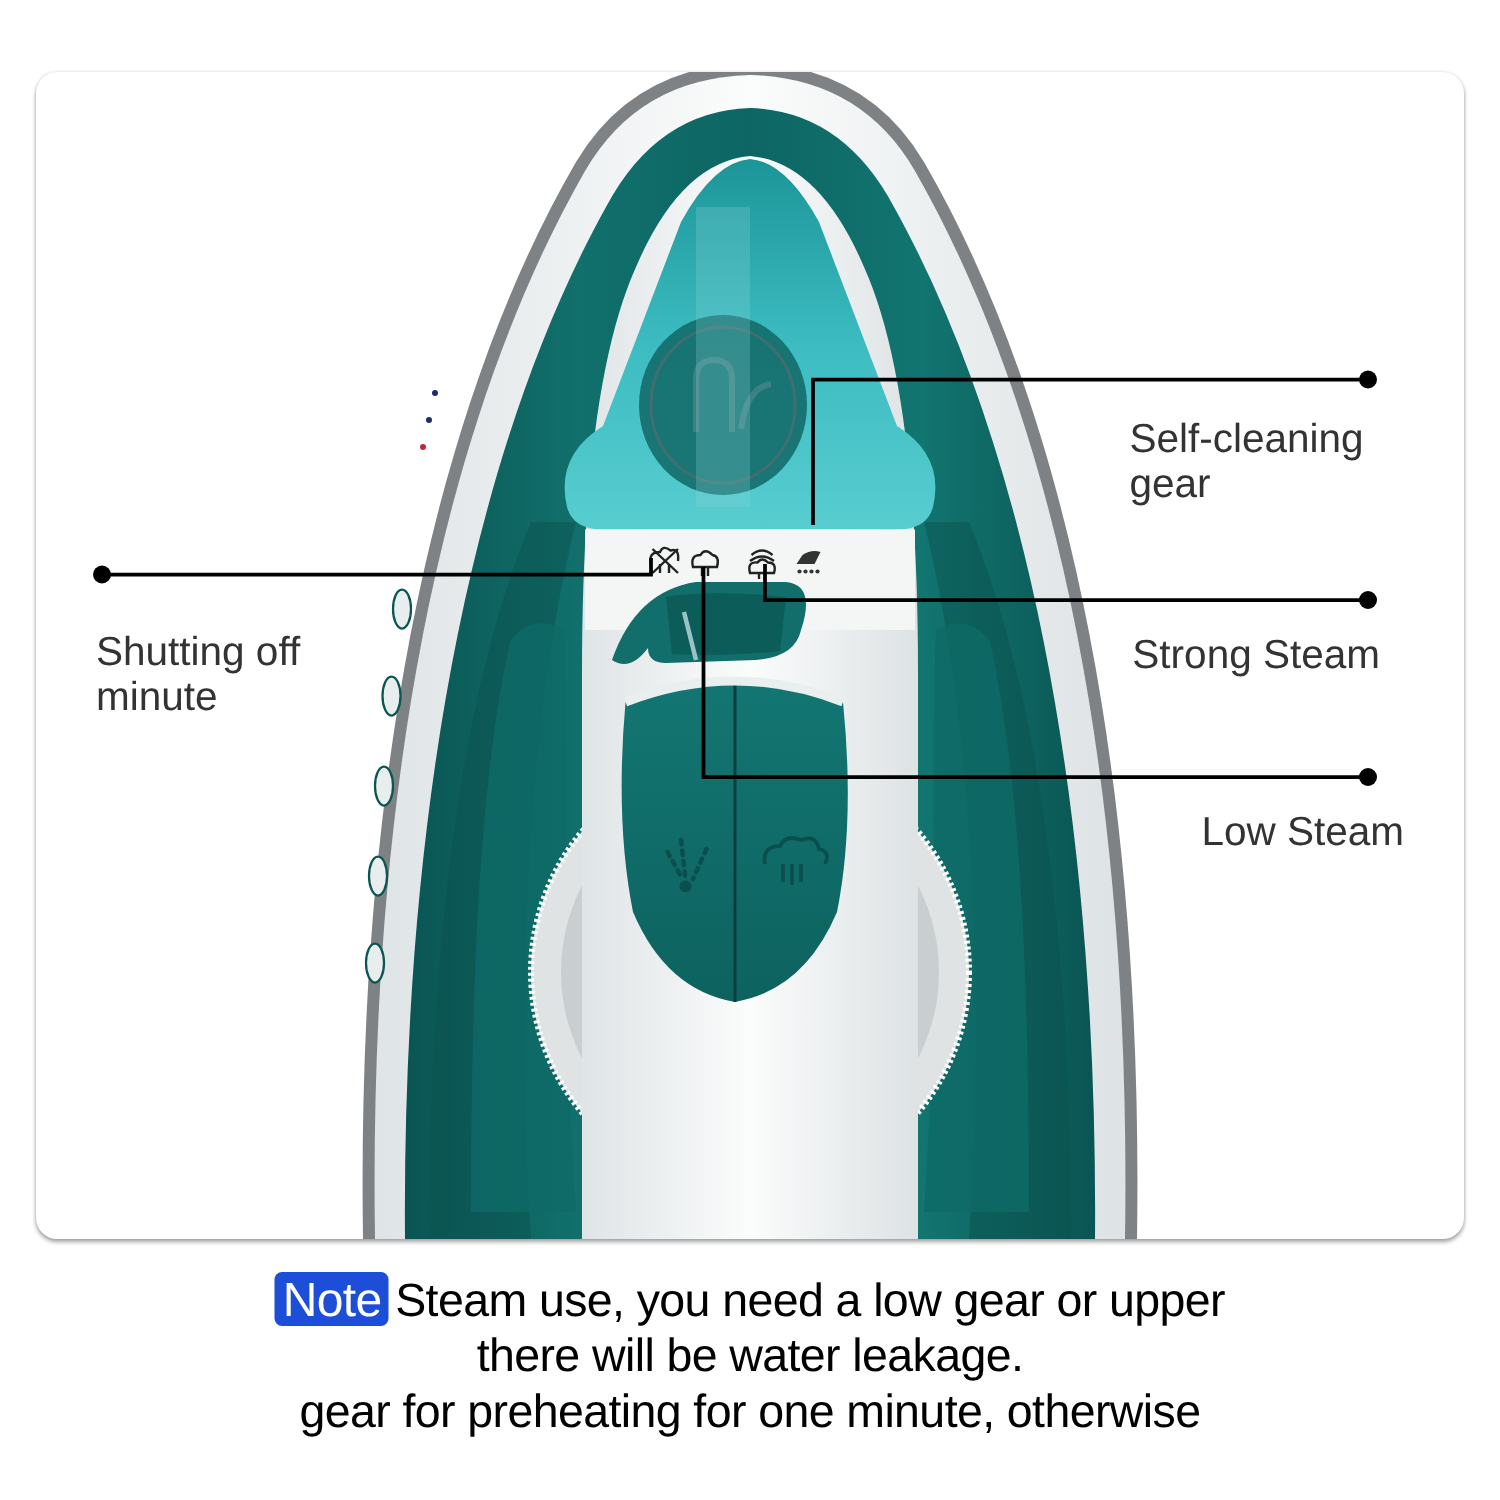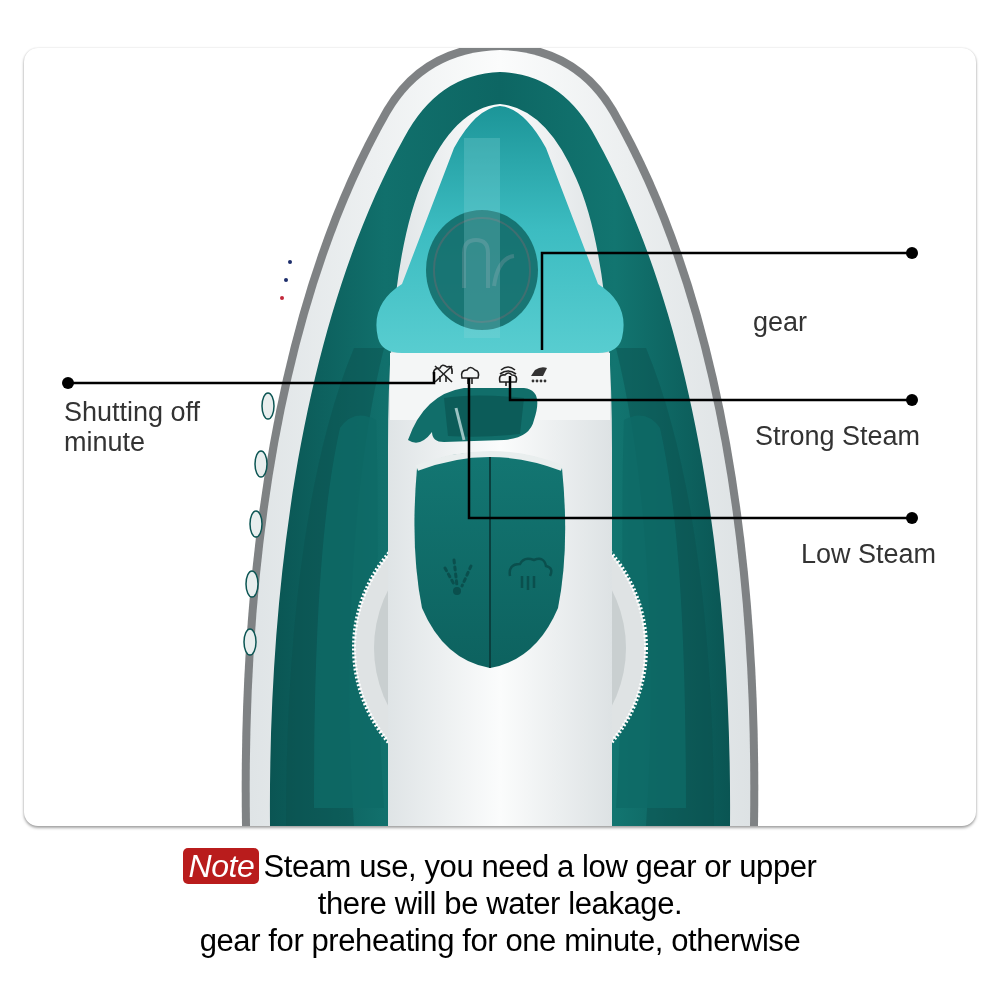--- a/index.html
+++ b/index.html
@@ -16,22 +16,22 @@
     position:absolute; color:#333333; font-size:27px; line-height:30px; font-family:"Liberation Sans", sans-serif;
     pointer-events:auto;
   }
   .label.right { text-align:center; }
   .note {
     position:absolute; left:0; top:848px; width:1000px; text-align:center;
     font-family:"Liberation Sans", sans-serif; font-size:31px; line-height:37px; color:#000;
     letter-spacing:-0.4px;
   }
   .note-badge {
-    display:inline-block; background:#b91c1c; color:#fff; border-radius:5px;
-    padding:0 5px; line-height:36px; margin-right:4px; font-size:32px;font-style:italic;
+    display:inline-block; background:#1d4ed8; color:#fff; border-radius:5px;
+    padding:0 5px; line-height:36px; margin-right:4px; font-size:32px;
   }
   .note-line { display:block; white-space:nowrap; }
 </style>
 </head>
 <body>
 
 <div class="card">
   <svg class="iron-svg" viewBox="0 0 952 778">
     <defs>
       <linearGradient id="gTealBody" x1="0" x2="1" y1="0" y2="0">
@@ -164,25 +164,25 @@
   </g>
   <g fill="#000">
     <circle cx="912" cy="253" r="6"></circle>
     <circle cx="68" cy="383" r="6"></circle>
     <circle cx="912" cy="400" r="6"></circle>
     <circle cx="912" cy="518" r="6"></circle>
   </g>
 </svg>
 
 <div class="label" style="left:753px; top:277px;">
-  <br>
+  <span>Self-cleaning</span><br>
   <span>gear</span>
 </div>
 
-<div class="label" style="left:64px; top:397px;">
+<div class="label" style="left:64px; top:419px;">
   <span>Shutting off</span><br>
   <span>minute</span>
 </div>
 
 <div class="label right" style="right:80px; top:421px;">Strong Steam</div>
 
 <div class="label right" style="right:64px; top:539px;">Low Steam</div>
 
 <div class="note">
   <span class="note-line"><span class="note-badge">Note</span><span>Steam use, you need a low gear or upper</span></span>

